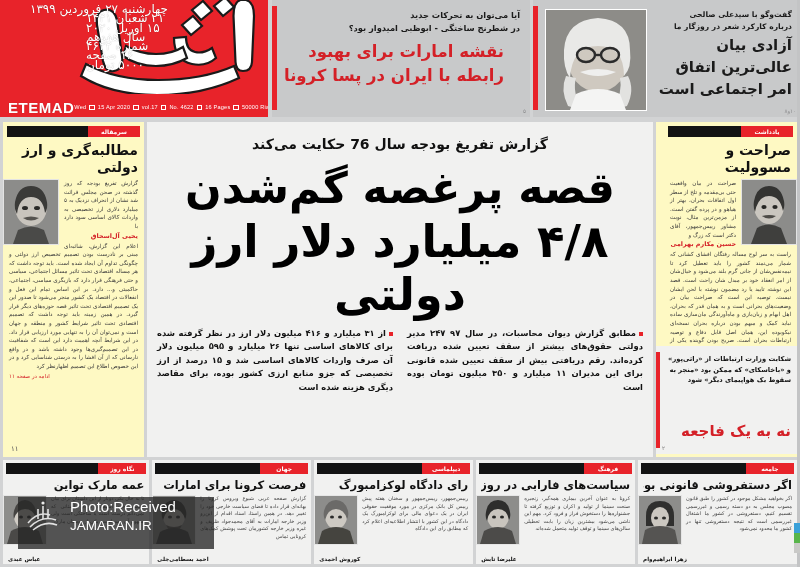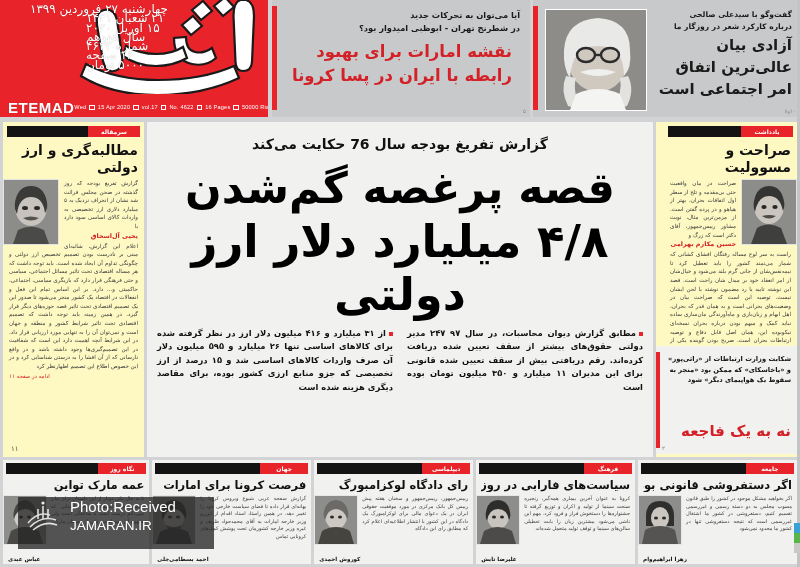--- a/index.html
+++ b/index.html
@@ -54,21 +54,21 @@
   .teaser-right{left:533px;width:267px;}
   .teaser .redrule{
     position:absolute;left:0;top:6px;width:5px;height:104px;background:#e8232a;
   }
   .teaser-kicker{
     position:absolute;right:10px;top:9px;width:228px;
     text-align:right;font-size:8.3px;line-height:13px;color:#1b1b1b;
     font-weight:bold;
   }
   .teaser-head{
-    position:absolute;right:18px;top:40px;width:230px;
+    position:absolute;right:26px;top:40px;width:230px;
     text-align:right;color:#d42027;font-weight:bold;
     font-size:16.5px;line-height:24px;
   }
   .teaser-pg{
     position:absolute;right:4px;bottom:3px;color:#8a8b8c;font-size:5.5px;
   }
   .teaser-right .teaser-kicker{right:8px;width:150px;font-size:7.6px;line-height:11.5px;}
   .teaser-right .teaser-head{
     right:8px;top:34px;width:152px;color:#1b1b1b;font-size:15px;line-height:22px;
   }
@@ -245,21 +245,21 @@
       <div class="etemad-meta">
         <span>Wed</span><span class="sq"></span><span>15 Apr 2020</span><span class="sq"></span><span>vol.17</span><span class="sq"></span><span>No. 4622</span><span class="sq"></span><span>16 Pages</span><span class="sq"></span><span>50000 Rials</span>
       </div>
     </div>
   </div>
 
   <div class="teaser teaser-mid">
     <div class="redrule"></div>
     <div class="teaser-kicker">
       <div>آیا می‌توان به تحرکات جدید</div>
-      <div>در شطرنج تهران - ابوظبی امیدوار بود؟</div>
+      <div>در شطرنج ساختگی - ابوظبی امیدوار بود؟</div>
     </div>
     <div class="teaser-head">
       <div>نقشه امارات برای بهبود</div>
       <div>رابطه با ایران در پسا کرونا</div>
     </div>
     <div class="teaser-pg">۵</div>
   </div>
 
   <div class="teaser teaser-right">
     <div class="redrule"></div>

